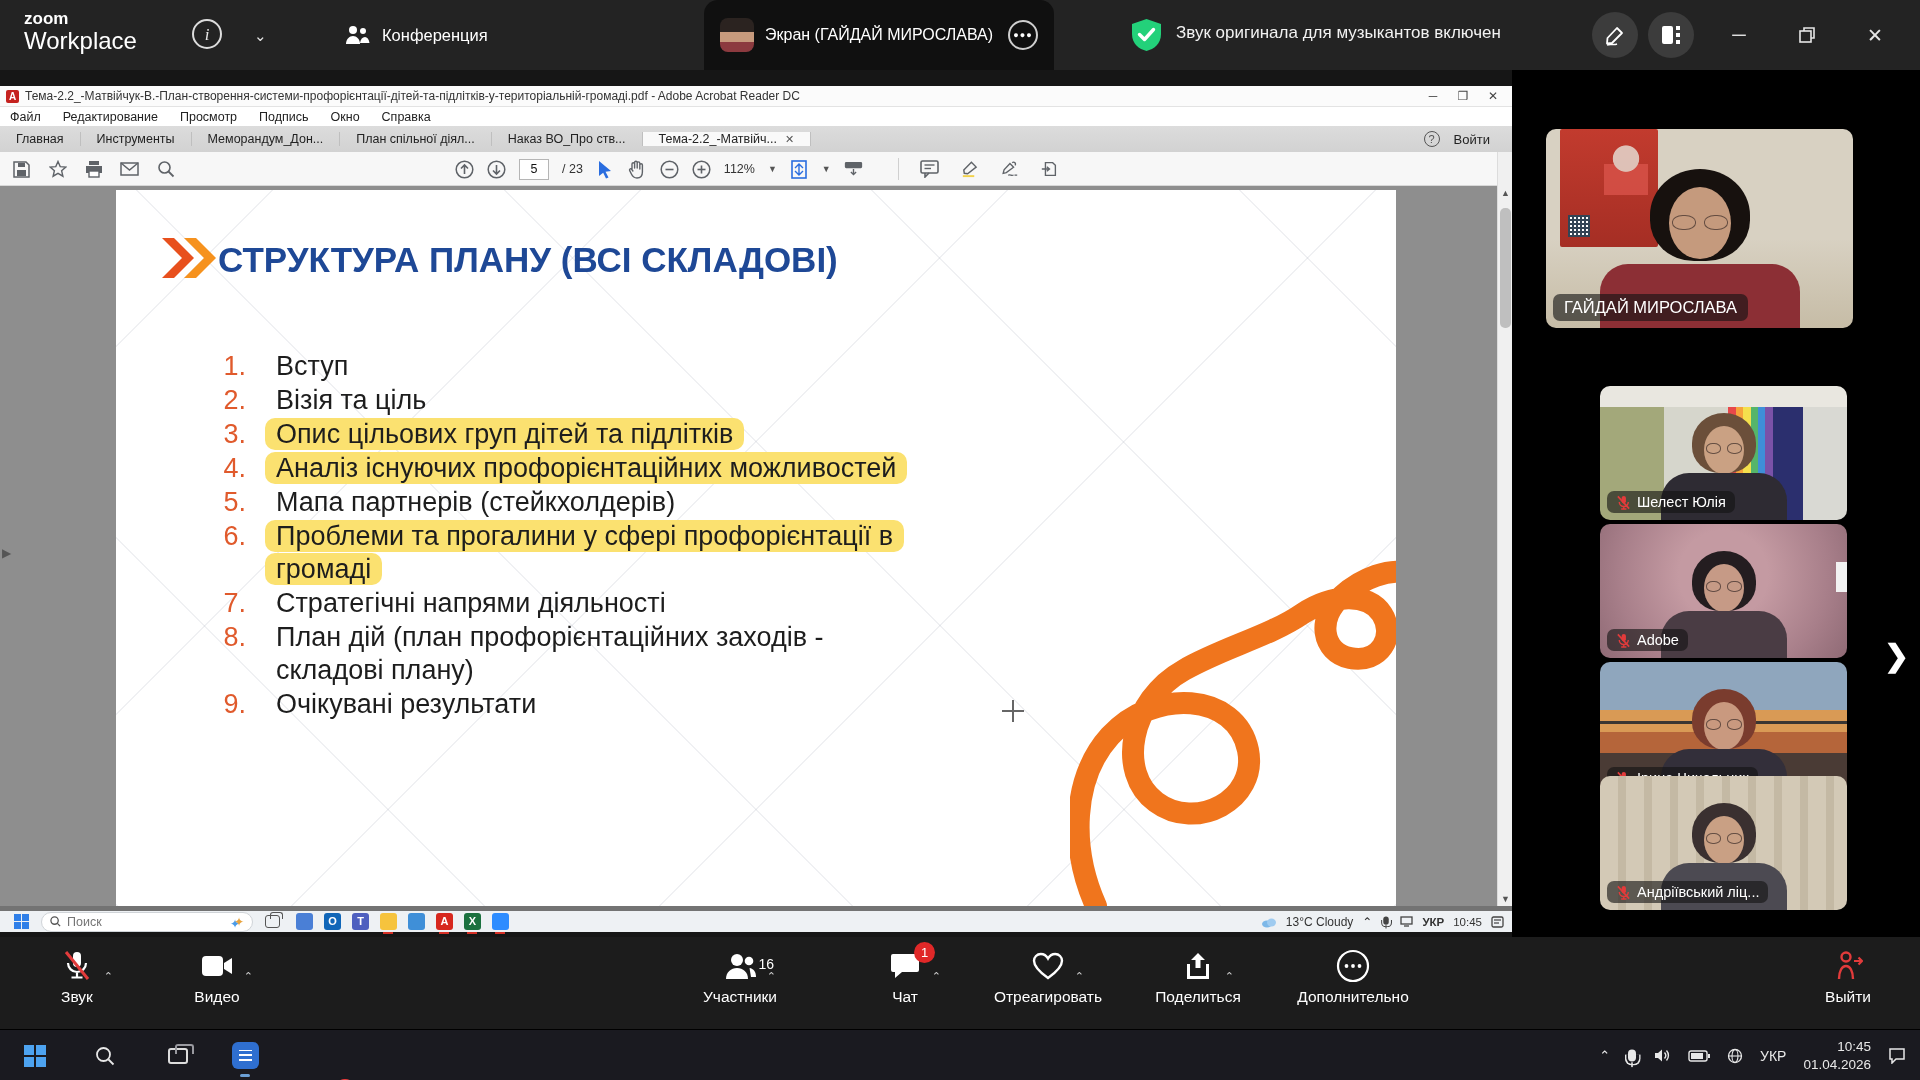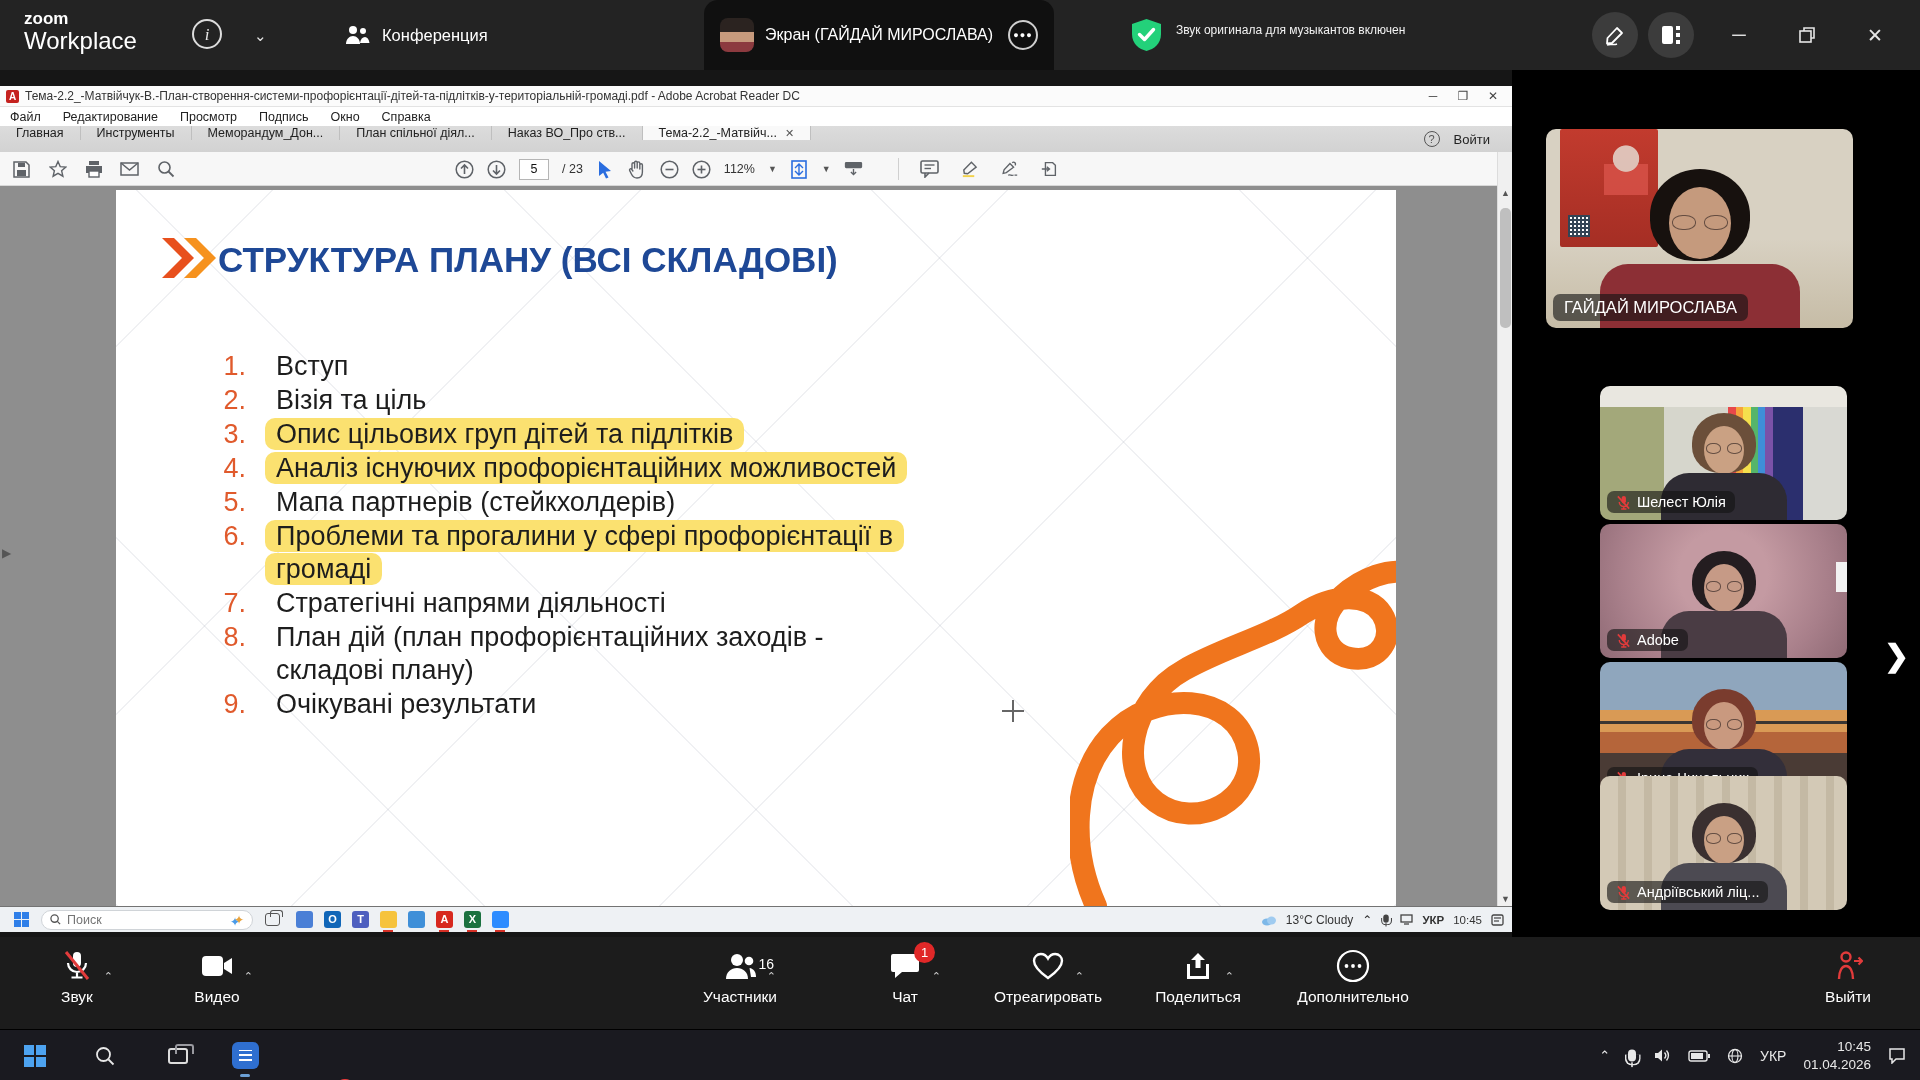--- a/index.html
+++ b/index.html
@@ -19,21 +19,21 @@
   #conference-tab { position:absolute; left:330px; top:0; height:70px; display:flex; align-items:center; gap:12px;
                     color:#fff; font-size:16.5px; padding:0 14px; }
   #screen-tab { position:absolute; left:704px; top:0; width:350px; height:70px; background:#101010;
                 border-radius:14px 14px 0 0; display:flex; align-items:center; gap:11px; padding:0 16px; }
   #screen-tab .avatar { width:34px; height:34px; border-radius:8px;
       background:linear-gradient(180deg,#2b2320 0 42%,#c79a7d 42% 72%,#8c3a3f 72%); }
   #screen-tab .label { color:#fff; font-size:16px; white-space:nowrap; }
   #screen-tab .more { margin-left:auto; width:30px; height:30px; border:2px solid #cfcfcf; border-radius:50%;
       color:#fff; font-size:9px; letter-spacing:1px; text-align:center; line-height:26px; }
   #shield { position:absolute; left:1130px; top:18px; width:33px; height:34px; }
-  #security-status { position:absolute; left:1176px; top:23px; color:#f2f2f2; font-size:12px; }
+  #security-status { position:absolute; left:1176px; top:23px; color:#f2f2f2; font-size:17px; }
   .round-btn { position:absolute; top:12px; width:46px; height:46px; border-radius:50%; background:#3c3c3c;
                display:flex; align-items:center; justify-content:center; }
   #annotate-btn { left:1592px; } #gallery-btn { left:1648px; }
   .win-ctl { position:absolute; top:18px; width:34px; height:34px; color:#e6e6e6; font-size:19px;
              display:flex; align-items:center; justify-content:center; }
   #mb-min { left:1722px; } #mb-restore { left:1790px; } #mb-close { left:1858px; }
 
   
   #share-area { position:absolute; left:0; top:70px; width:1512px; height:867px; background:#161616; }
 
@@ -94,21 +94,21 @@
   #crosshair:after { left:0; top:10px; width:22px; height:1.5px; }
   #tooltip { position:absolute; left:536px; top:531px; background:#fffde1; border:1px solid #5a5a5a; color:#111;
              font-size:12.5px; padding:2px 6px; white-space:nowrap; }
   #v-scroll { position:absolute; right:0; top:0; width:15px; height:100%; background:#f0f0f0; border-left:1px solid #dcdcdc; }
   #v-thumb { position:absolute; left:2px; top:22px; width:11px; height:120px; background:#bfbfbf; border-radius:5px; }
   .scroll-arrow { position:absolute; left:0; width:15px; text-align:center; font-size:9px; color:#555; }
   #panel-arrow { position:absolute; left:2px; top:360px; color:#555; font-size:12px; }
 
   
   #shared-taskbar { position:absolute; left:0; top:836px; width:1512px; height:26px; background:#eef1f4;
-                    border-top:1px solid #737373; display:flex; align-items:center; }
+                    border-top:5px solid #737373; display:flex; align-items:center; }
   #st-start { margin-left:14px; width:15px; height:15px; display:grid; grid-template-columns:7px 7px; grid-gap:1px; }
   #st-start i { background:#2f7fe8; }
   #st-search { margin-left:12px; width:212px; height:20px; background:#fff; border:1px solid #d0d4d8; border-radius:10px;
                display:flex; align-items:center; gap:6px; padding:0 8px; }
   #st-search input { border:none; outline:none; width:130px; font-size:12.5px; color:#444; font-family:inherit; background:transparent; }
   #st-sparkle { margin-left:auto; font-size:12px; color:#e8a33d; text-shadow:-4px 2px 0 #4a9be8; }
   #st-taskview { margin-left:12px; width:15px; height:13px; border:1.5px solid #555; border-radius:3px; position:relative; }
   #st-taskview:after { content:""; position:absolute; left:4px; top:-4px; width:11px; height:6px; border:1.5px solid #555; border-bottom:none; border-radius:3px 3px 0 0; }
   #st-apps { display:flex; gap:11px; margin-left:16px; }
   .st-app { position:relative; width:17px; height:17px; border-radius:3px; }
@@ -270,21 +270,21 @@
       <nav id="ac-menubar">
           <span>Файл</span>
           <span>Редактирование</span>
           <span>Просмотр</span>
           <span>Подпись</span>
           <span>Окно</span>
           <span>Справка</span>
         </nav>
 
       <div id="ac-tabbar">
-        <div id="ac-tabs" style="display:flex;align-items:flex-start;">
+        <div id="ac-tabs" style="display:flex;align-items:center;">
             <div class="ac-tab">
               <span>Главная</span>
             </div>
             <div class="ac-tab">
               <span>Инструменты</span>
             </div>
             <div class="ac-tab">
               <span>Меморандум_Дон...</span>
             </div>
             <div class="ac-tab">

